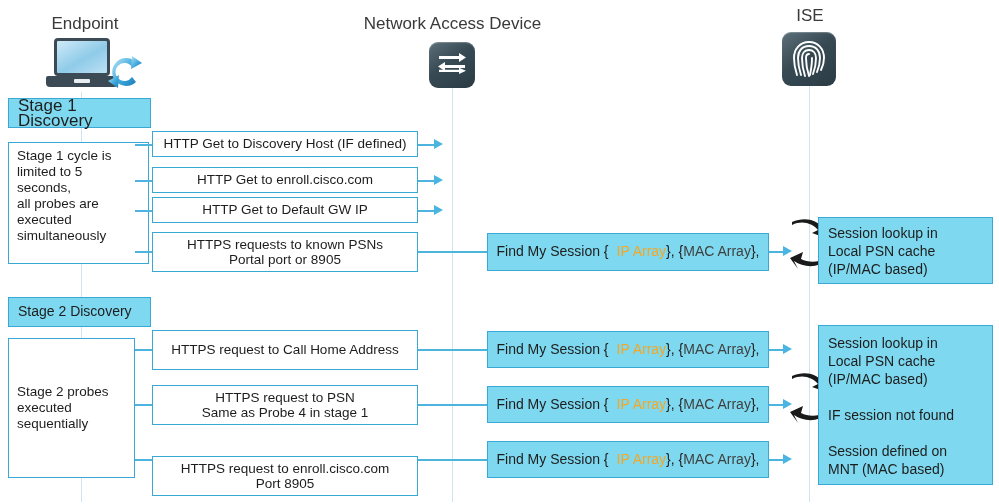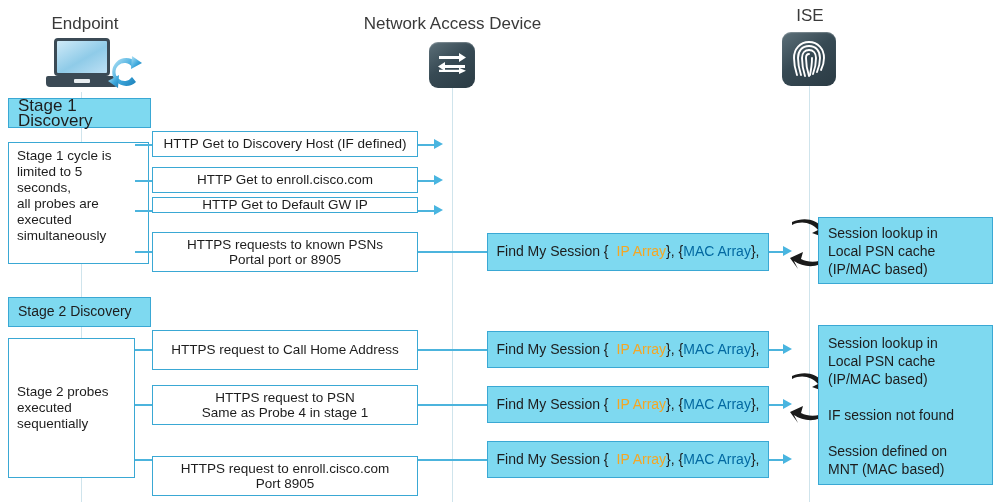--- a/index.html
+++ b/index.html
@@ -43,21 +43,21 @@
     display:flex;align-items:center;justify-content:center;
   }
   .laptop-screen{
     background:linear-gradient(150deg,#cfeaf8 0%,#8fcbe8 55%,#bde0f4 100%);
     border:3px solid #3b4a55;border-radius:4px;
   }
   .laptop-base{background:#3b4a55;border-radius:2px 2px 4px 4px;}
   .laptop-notch{background:#e9eef1;border-radius:1px;}
 
   .ip-array{color:#f5a623;margin-left:8px;}
-  .mac-array{color:#0369a1;}
+  .mac-array{color:#404040;}
 </style>
 </head>
 <body>
 
 <div class="abs col-title" style="left:20px;top:14px;width:130px;">Endpoint</div>
 
 <div class="abs col-title" style="left:330px;top:14px;width:245px;">Network Access Device</div>
 
 <div class="abs col-title" style="left:755px;top:6px;width:110px;">ISE</div>
 
@@ -123,21 +123,21 @@
 <div class="abs hline" style="left:135px;top:180px;width:18px;"></div>
 <div class="abs hline" style="left:135px;top:210px;width:18px;"></div>
 <div class="abs hline" style="left:135px;top:251px;width:18px;"></div>
 
 <div class="abs box" style="left:152px;top:131px;width:266px;height:26px;">
   <span>HTTP Get to Discovery Host (IF defined)</span>
 </div>
 <div class="abs box" style="left:152px;top:167px;width:266px;height:26px;">
   <span>HTTP Get to enroll.cisco.com</span>
 </div>
-<div class="abs box" style="left:152px;top:197px;width:266px;height:16px;">
+<div class="abs box" style="left:152px;top:197px;width:266px;height:26px;">
   <span>HTTP Get to Default GW IP</span>
 </div>
 <div class="abs box" style="left:152px;top:232px;width:266px;height:40px;flex-direction:column;">
   <span>HTTPS requests to known PSNs</span>
   <span>Portal port or 8905</span>
 </div>
 
 <div class="abs hline" style="left:418px;top:144px;width:18px;"></div>
 <div class="abs arrow" style="left:434px;top:139px;"></div>
 <div class="abs hline" style="left:418px;top:180px;width:18px;"></div>

